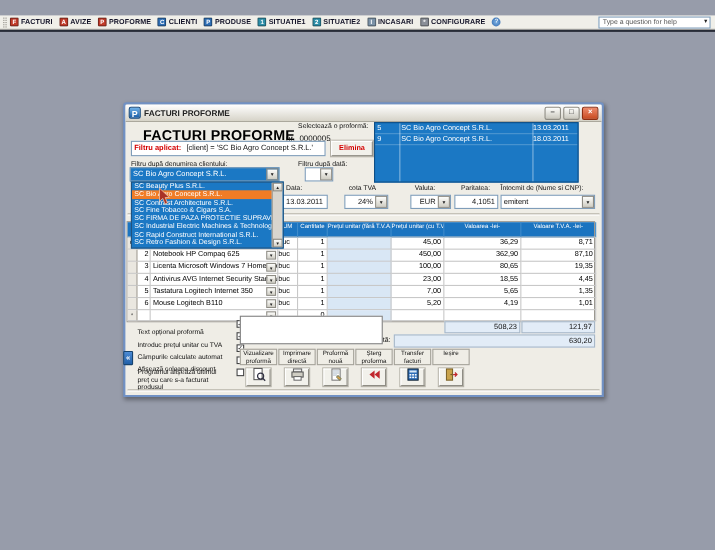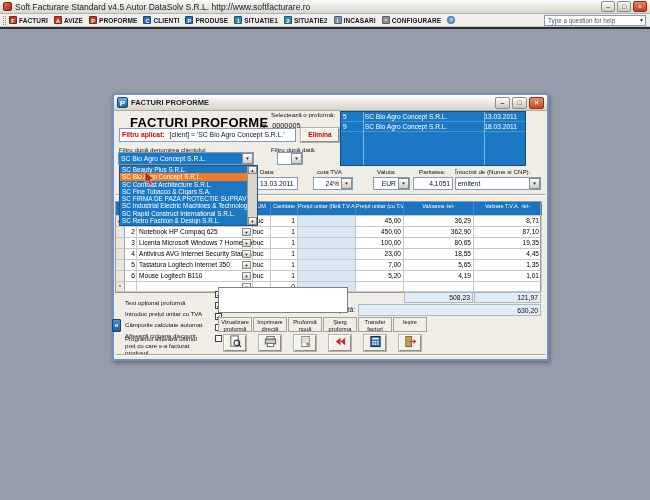--- a/index.html
+++ b/index.html
@@ -123,29 +123,20 @@
   .sarrow{position:absolute;left:0;width:9px;height:8px;background:linear-gradient(#FDFDFB,#CFCDC3);
     border:1px solid #8E8C84;font-size:4px;text-align:center;line-height:7px;color:#222;}
   .sarrow.up{top:0;} .sarrow.down{bottom:0;}
   .cursor{left:30px;top:76px;z-index:60;width:12px;height:16px;}
 </style>
 </head>
 <body>
 
 <div class="screen">
 
-  <div class="titlebar">
-    <span class="app-icon"></span>
-    <span>Soft Facturare Standard v4.5 Autor DataSolv S.R.L. http://www.softfacturare.ro</span>
-    <span class="win-btns">
-      <span class="wbtn">–</span>
-      <span class="wbtn">□</span>
-      <span class="wbtn close">×</span>
-    </span>
-  </div>
 
   <div class="toolbar">
     <span class="grip"></span>
     <span id="toolbar-items" style="display:flex;align-items:center;">
         <div class="tb-item">
           <div class="tb-ico" style="background: rgb(193, 59, 42);">F</div>
           <div class="tb-lbl">FACTURI</div>
         </div>
         <div class="tb-item">
           <div class="tb-ico" style="background: rgb(193, 59, 42);">A</div>

